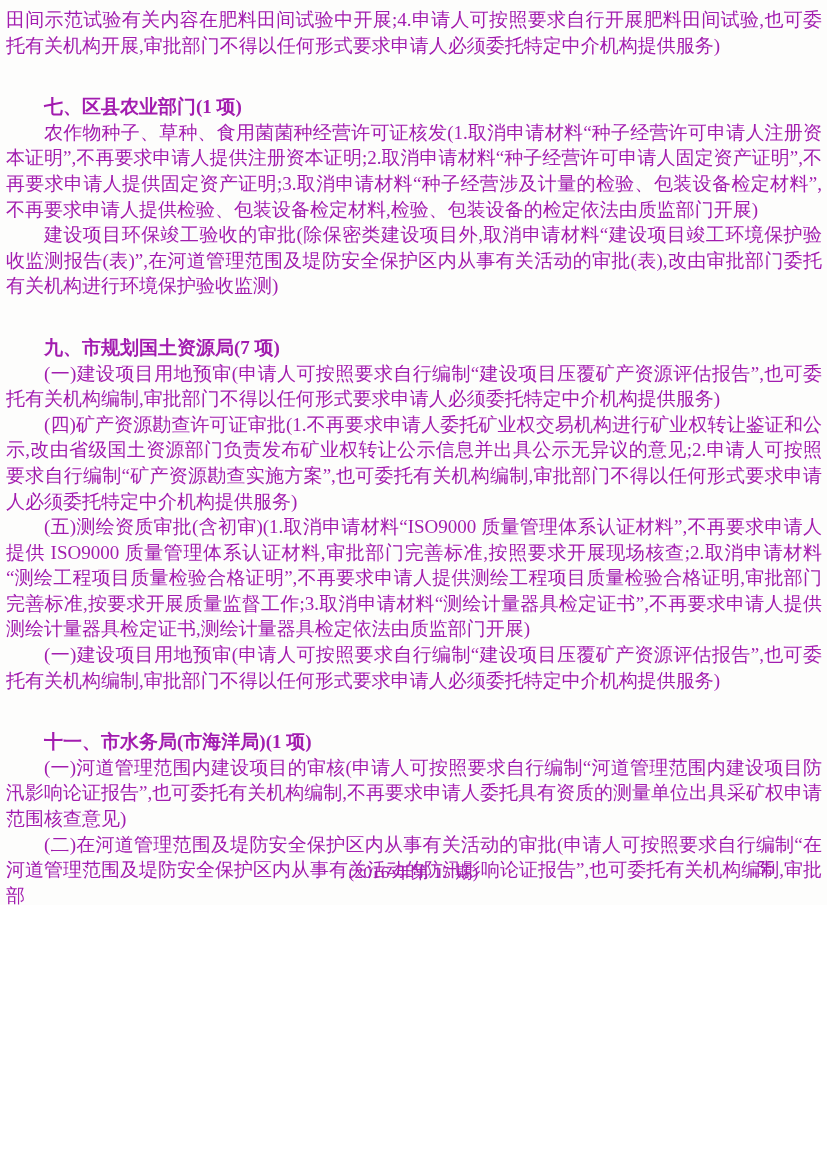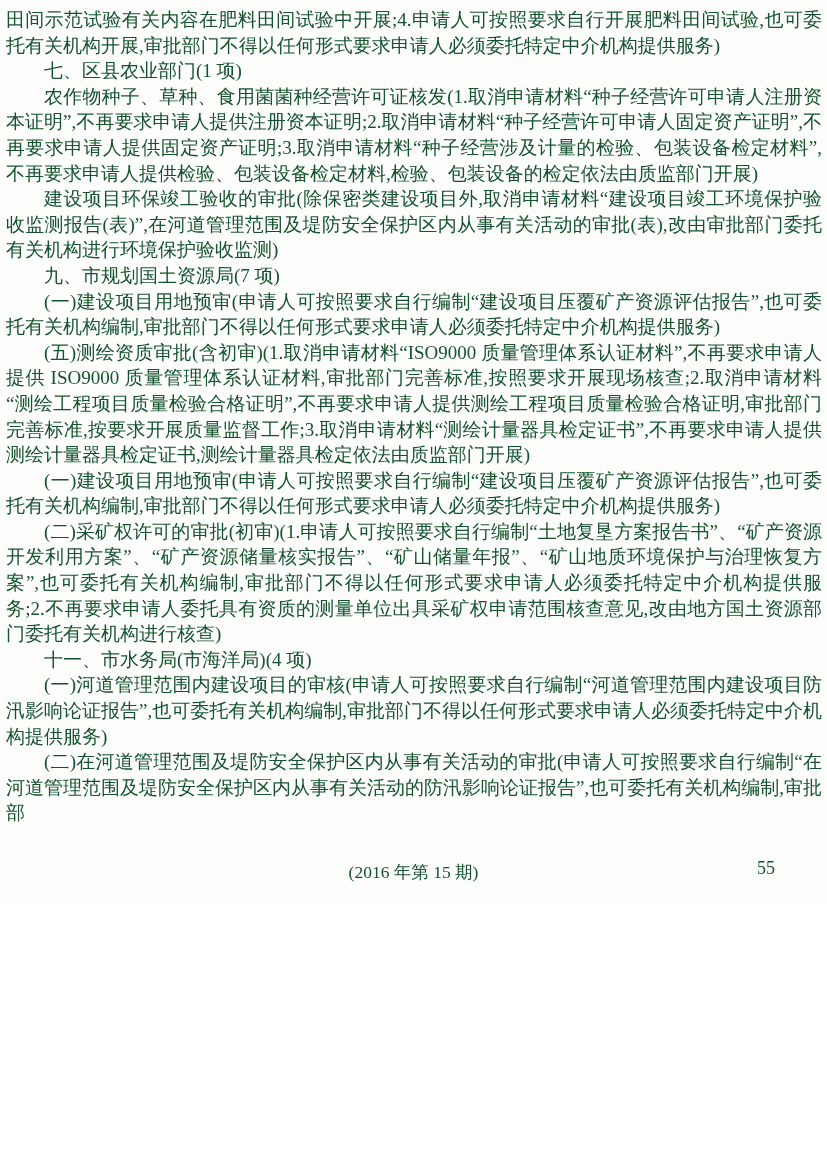--- a/index.html
+++ b/index.html
@@ -6,38 +6,39 @@
     margin: 0;
     padding: 0;
     background: #ffffff;
   }
   .page {
     position: relative;
     width: 827px;
     height: 905px;
     box-sizing: border-box;
     background: #fdfdfc;
-    color: #14532d;
+    color: #a21caf;
     font-family: "Liberation Serif", "DejaVu Serif", serif;
     font-size: 19px;
     line-height: 25.6px;
     padding: 7px 5px 0 6px;
     overflow: hidden;
   }
   .body-text p {
     margin: 0;
     text-align: justify;
     text-indent: 2em;
   }
   .body-text p.continuation {
     text-indent: 0;
   }
   .body-text p.heading {
-    font-weight: normal;
+    font-weight: bold;
     text-align: left;
+    margin-top: 36px;
   }
   .footer {
     position: absolute;
     left: 0;
     bottom: 20px;
     width: 100%;
     height: 26px;
     font-size: 17.5px;
     line-height: 26px;
   }
@@ -56,25 +57,25 @@
 <body>
 
 <div class="page">
   <div class="body-text">
     <p class="continuation">田间示范试验有关内容在肥料田间试验中开展;4.申请人可按照要求自行开展肥料田间试验,也可委托有关机构开展,审批部门不得以任何形式要求申请人必须委托特定中介机构提供服务)</p>
     <p class="heading">七、区县农业部门(1 项)</p>
     <p>农作物种子、草种、食用菌菌种经营许可证核发(1.取消申请材料“种子经营许可申请人注册资本证明”,不再要求申请人提供注册资本证明;2.取消申请材料“种子经营许可申请人固定资产证明”,不再要求申请人提供固定资产证明;3.取消申请材料“种子经营涉及计量的检验、包装设备检定材料”,不再要求申请人提供检验、包装设备检定材料,检验、包装设备的检定依法由质监部门开展)</p>
     <p>建设项目环保竣工验收的审批(除保密类建设项目外,取消申请材料“建设项目竣工环境保护验收监测报告(表)”,在河道管理范围及堤防安全保护区内从事有关活动的审批(表),改由审批部门委托有关机构进行环境保护验收监测)</p>
     <p class="heading">九、市规划国土资源局(7 项)</p>
     <p>(一)建设项目用地预审(申请人可按照要求自行编制“建设项目压覆矿产资源评估报告”,也可委托有关机构编制,审批部门不得以任何形式要求申请人必须委托特定中介机构提供服务)</p>
+    <p>(四)矿产资源勘查许可证审批(1.不再要求申请人委托矿业权交易机构进行矿业权转让鉴证和公示,改由省级国土资源部门负责发布矿业权转让公示信息并出具公示无异议的意见;2.申请人可按照要求自行编制“矿产资源勘查实施方案”,也可委托有关机构编制,审批部门不得以任何形式要求申请人必须委托特定中介机构提供服务)</p>
     <p>(五)测绘资质审批(含初审)(1.取消申请材料“ISO9000 质量管理体系认证材料”,不再要求申请人提供 ISO9000 质量管理体系认证材料,审批部门完善标准,按照要求开展现场核查;2.取消申请材料“测绘工程项目质量检验合格证明”,不再要求申请人提供测绘工程项目质量检验合格证明,审批部门完善标准,按要求开展质量监督工作;3.取消申请材料“测绘计量器具检定证书”,不再要求申请人提供测绘计量器具检定证书,测绘计量器具检定依法由质监部门开展)</p>
     <p>(一)建设项目用地预审(申请人可按照要求自行编制“建设项目压覆矿产资源评估报告”,也可委托有关机构编制,审批部门不得以任何形式要求申请人必须委托特定中介机构提供服务)</p>
-    <p>(二)采矿权许可的审批(初审)(1.申请人可按照要求自行编制“土地复垦方案报告书”、“矿产资源开发利用方案”、“矿产资源储量核实报告”、“矿山储量年报”、“矿山地质环境保护与治理恢复方案”,也可委托有关机构编制,审批部门不得以任何形式要求申请人必须委托特定中介机构提供服务;2.不再要求申请人委托具有资质的测量单位出具采矿权申请范围核查意见,改由地方国土资源部门委托有关机构进行核查)</p>
-    <p class="heading">十一、市水务局(市海洋局)(4 项)</p>
-    <p>(一)河道管理范围内建设项目的审核(申请人可按照要求自行编制“河道管理范围内建设项目防汛影响论证报告”,也可委托有关机构编制,审批部门不得以任何形式要求申请人必须委托特定中介机构提供服务)</p>
+    <p class="heading">十一、市水务局(市海洋局)(1 项)</p>
+    <p>(一)河道管理范围内建设项目的审核(申请人可按照要求自行编制“河道管理范围内建设项目防汛影响论证报告”,也可委托有关机构编制,不再要求申请人委托具有资质的测量单位出具采矿权申请范围核查意见)</p>
     <p>(二)在河道管理范围及堤防安全保护区内从事有关活动的审批(申请人可按照要求自行编制“在河道管理范围及堤防安全保护区内从事有关活动的防汛影响论证报告”,也可委托有关机构编制,审批部</p>
   </div>
 
   <div class="footer">
     <span class="issue">(2016 年第 15 期)</span>
     <span class="page-number">55</span>
   </div>
 </div>
 
 </body></html>

